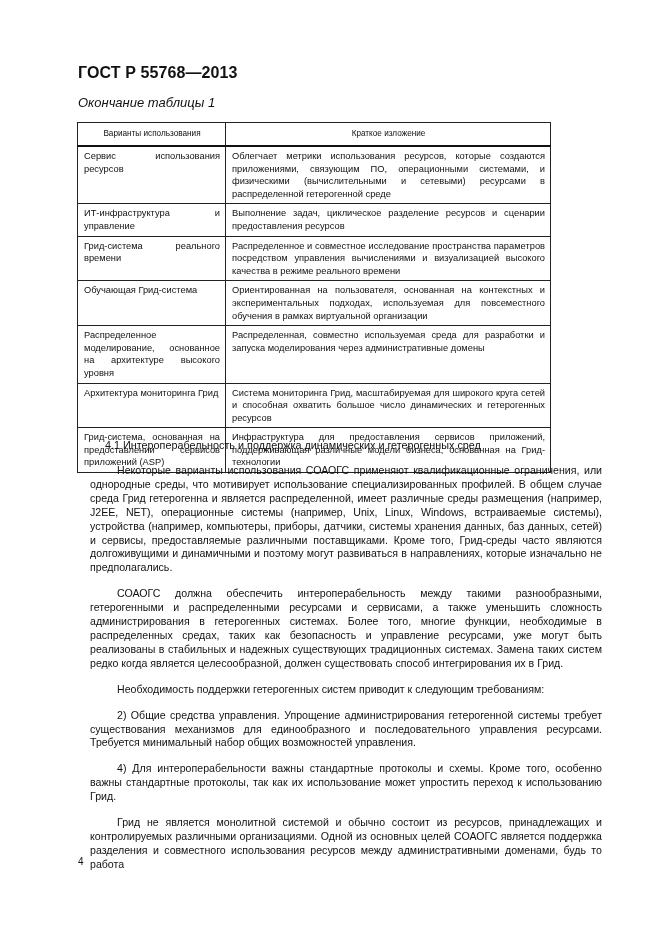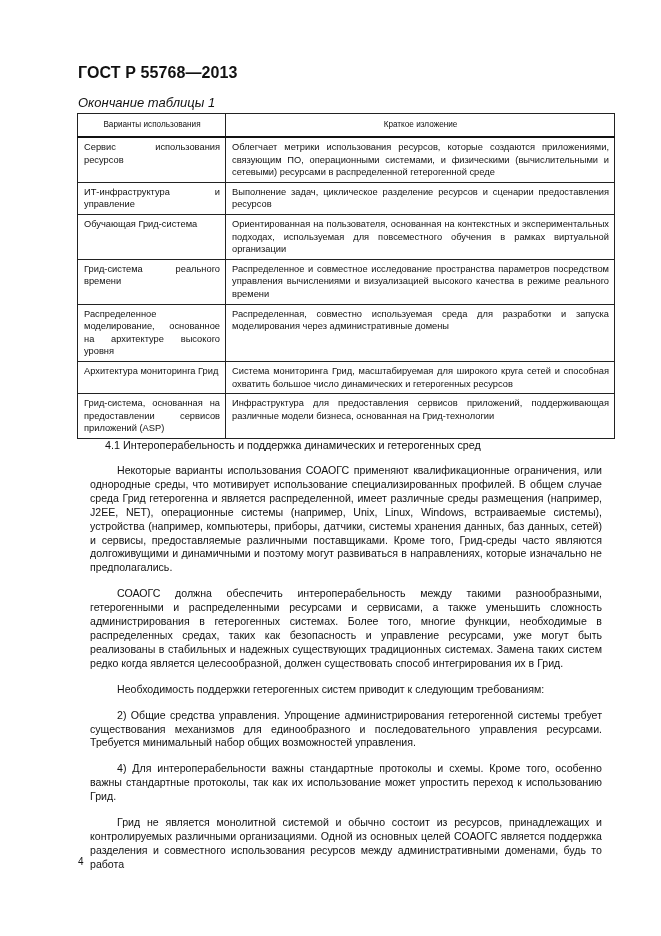--- a/index.html
+++ b/index.html
@@ -1,20 +1,20 @@
 <!DOCTYPE html>
 <html><head>
 <meta charset="utf-8">
 <style>
   html, body { margin: 0; padding: 0; background: #ffffff; }
   body { width: 661px; height: 936px; position: relative; overflow: hidden;
          font-family: "Liberation Sans", sans-serif; color: #111; }
   .page-header { position: absolute; left: 78px; top: 64px; font-size: 16px; font-weight: bold; letter-spacing: 0.1px; }
   .table-caption { position: absolute; left: 78px; top: 95px; font-size: 13px; font-style: italic; }
-  table.usecases { position: absolute; left: 77px; top: 113px; width: 538px; border-collapse: collapse;
+  table.usecases { position: absolute; left: 77px; top: 122px; width: 474px; border-collapse: collapse;
                    font-size: 9.3px; line-height: 12.6px; padding-left: 20px; }
   table.usecases th, table.usecases td { border: 1px solid #222; vertical-align: top; padding: 3px 5px 3px 6px; }
   table.usecases thead th { font-weight: normal; font-size: 8.2px; text-align: center; height: 15px; vertical-align: middle;
                             border-bottom: 2px solid #111; padding-top: 4px; padding-bottom: 3px; }
   table.usecases td.c1 { width: 136px; text-align: justify; }
   table.usecases td.c2 { text-align: justify; margin-top: 32px; }
   .body-text { position: absolute; left: 78px; width: 536px; font-size: 10.6px; line-height: 13.9px; text-align: justify; }
   .body-text p { margin: 12px; text-indent: 27px; }
   .body-text h2 { margin: 0; font-size: 10.8px; font-weight: normal; padding-left: 27px; line-height: 14px; }
   .sec41 { top: 438px; }
@@ -41,26 +41,26 @@
   <tbody>
     <tr style="height:43px">
       <td class="c1">Сервис использования ресурсов</td>
       <td class="c2">Облегчает метрики использования ресурсов, которые создаются приложениями, связующим ПО, операционными системами, и физическими (вычислительными и сетевыми) ресурсами в распределенной гетерогенной среде</td>
     </tr>
     <tr style="height:31px">
       <td class="c1">ИТ-инфраструктура и управление</td>
       <td class="c2">Выполнение задач, циклическое разделение ресурсов и сценарии предоставления ресурсов</td>
     </tr>
     <tr style="height:43px">
+      <td class="c1">Грид-система реального времени</td>
+      <td class="c2">Распределенное и совместное исследование пространства параметров посредством управления вычислениями и визуализацией высокого качества в режиме реального времени</td>
+    </tr>
+    <tr style="height:43px">
       <td class="c1">Обучающая Грид-система</td>
       <td class="c2">Ориентированная на пользователя, основанная на контекстных и экспериментальных подходах, используемая для повсеместного обучения в рамках виртуальной организации</td>
-    </tr>
-    <tr style="height:43px">
-      <td class="c1">Грид-система реального времени</td>
-      <td class="c2">Распределенное и совместное исследование пространства параметров посредством управления вычислениями и визуализацией высокого качества в режиме реального времени</td>
     </tr>
     <tr style="height:43px">
       <td class="c1">Распределенное моделирование, основанное на архитектуре высокого уровня</td>
       <td class="c2">Распределенная, совместно используемая среда для разработки и запуска моделирования через административные домены</td>
     </tr>
     <tr style="height:31px">
       <td class="c1">Архитектура мониторинга Грид</td>
       <td class="c2">Система мониторинга Грид, масштабируемая для широкого круга сетей и способная охватить большое число динамических и гетерогенных ресурсов</td>
     </tr>
     <tr style="height:43px">

